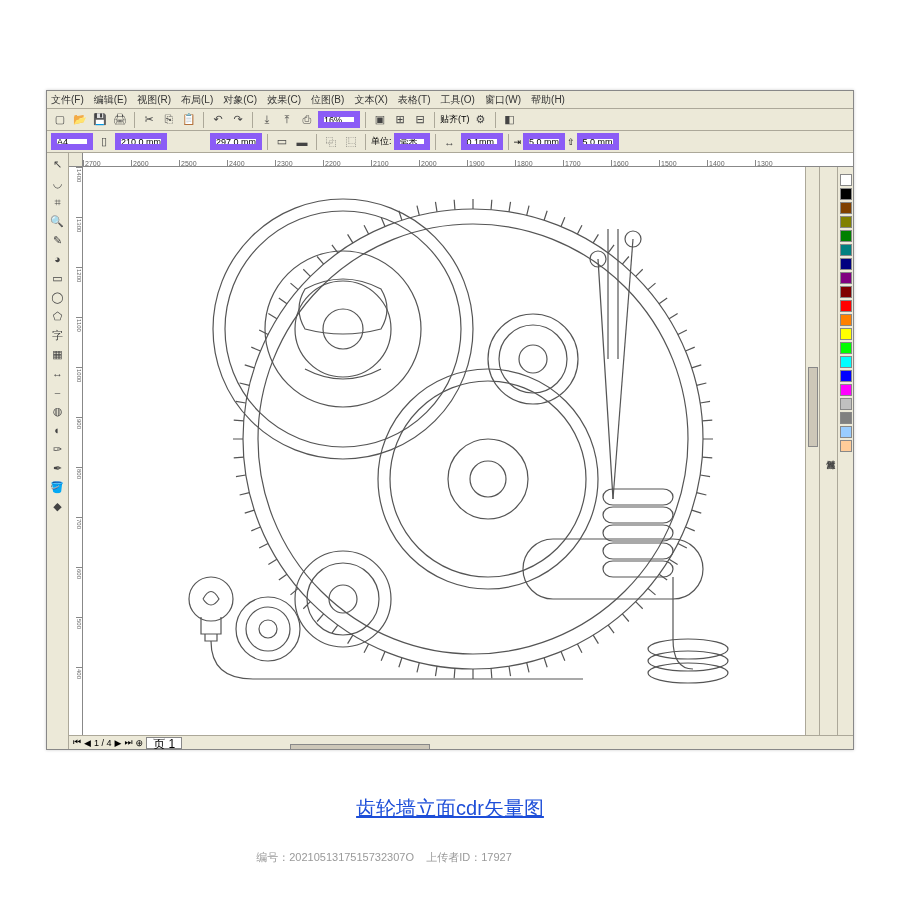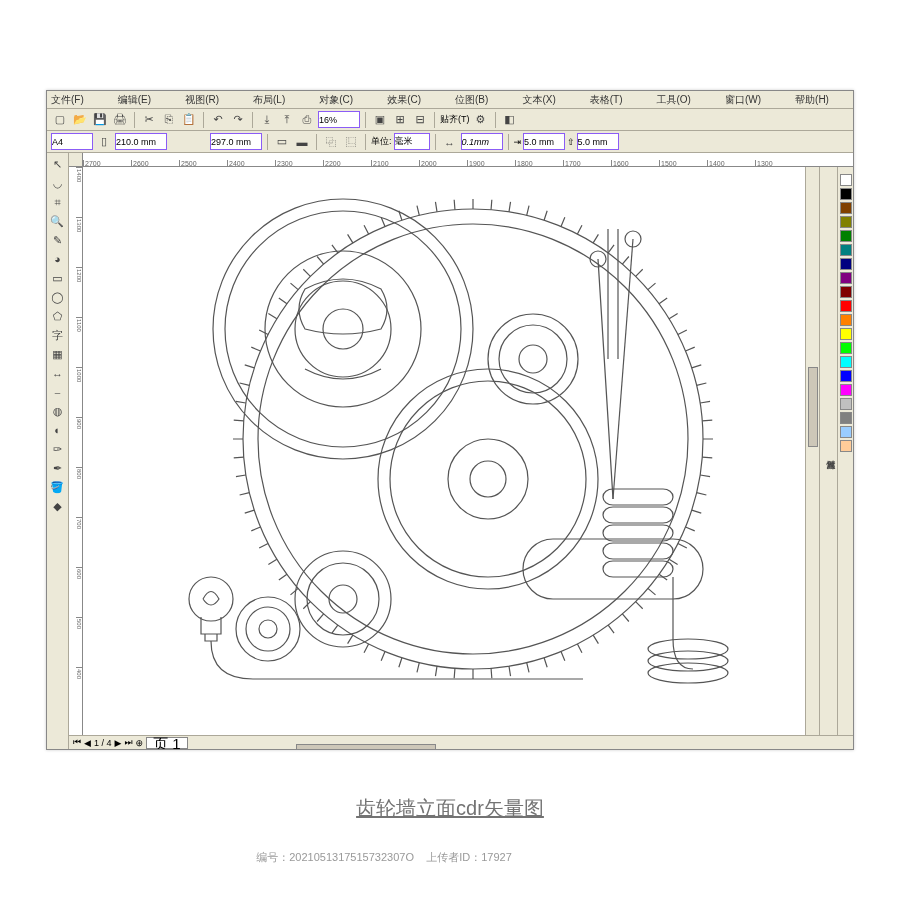--- a/index.html
+++ b/index.html
@@ -3,50 +3,50 @@
 <meta charset="utf-8">
 <style>
 * { margin: 0; padding: 0; box-sizing: border-box; font-family: "Microsoft YaHei", Arial, sans-serif; }
 body { background: #fff; width: 900px; height: 900px; position: relative; overflow: hidden; }
 .watermark { position: absolute; color: #f0e8e0; font-size: 38px; font-weight: bold; z-index: 0; opacity: 0.5; transform: rotate(-8deg); }
 .wm1 { top: 140px; left: 60px; }
 .wm2 { top: 140px; right: 50px; }
 .wm3 { top: 500px; left: 120px; }
 .wm4 { top: 550px; right: 90px; }
 .app-window { position: absolute; left: 46px; top: 90px; width: 808px; height: 660px; background: #f5f5f5; border: 1px solid #888; display: flex; flex-direction: column; box-shadow: 0 0 3px rgba(0,0,0,0.2); z-index: 5; }
-.menubar { background: #ece9d8; border-bottom: 1px solid #aca899; height: 18px; display: flex; align-items: center; font-size: 10px; padding-left: 4px; color: #333; gap: 24px; }
+.menubar { background: #ece9d8; border-bottom: 1px solid #aca899; height: 18px; display: flex; align-items: center; font-size: 10px; padding-left: 4px; color: #333; }
 .menubar span { margin-right: 10px; }
 .toolbar { background: #ece9d8; border-bottom: 1px solid #aca899; height: 22px; display: flex; align-items: center; font-size: 9px; padding: 0 4px; gap: 2px; }
 .tb-btn { width: 18px; height: 18px; display: flex; align-items: center; justify-content: center; border: 1px solid transparent; font-size: 11px; color: #444; }
 .tb-sep { width: 1px; height: 16px; background: #aca899; margin: 0 3px; }
-.tb-input { height: 17px; font-size: 9px; border: 1px solid #8b5cf6; background: #fff; padding: 0 0; }
+.tb-input { height: 17px; font-size: 9px; border: 6px solid #8b5cf6; background: #fff; padding: 0 0; }
 .work-area { flex: 1; display: flex; position: relative; overflow: hidden; }
 .left-toolbox { width: 22px; background: #ece9d8; border-right: 1px solid #aca899; display: flex; flex-direction: column; align-items: center; padding-top: 2px; gap: 1px; }
 .tool-btn { width: 18px; height: 18px; display: flex; align-items: center; justify-content: center; font-size: 11px; color: #444; border: 1px solid transparent; }
 .canvas-wrap { flex: 1; display: flex; flex-direction: column; position: relative; }
 .ruler-h { height: 14px; background: #fff; border-bottom: 1px solid #888; display: flex; align-items: flex-end; position: relative; margin-left: 14px; font-size: 7px; color: #666; overflow: hidden; }
 .ruler-h span { position: absolute; border-left: 1px solid #888; height: 6px; padding-left: 1px; }
 .ruler-corner { position: absolute; left: 0; top: 0; width: 14px; height: 14px; background: #ece9d8; border-right: 1px solid #888; border-bottom: 1px solid #888; z-index: 2; }
 .canvas-inner { flex: 1; display: flex; }
 .ruler-v { width: 14px; background: #fff; border-right: 1px solid #888; display: flex; flex-direction: column; font-size: 7px; color: #666; position: relative; overflow: hidden; }
 .ruler-v span { position: absolute; border-top: 1px solid #888; width: 6px; right: 0; writing-mode: vertical-rl; font-size: 6px; padding-top: 1px; }
 .canvas { flex: 1; background: #fff; position: relative; overflow: hidden; }
 .right-palette { width: 16px; background: #ece9d8; border-left: 1px solid #aca899; display: flex; flex-direction: column; padding-top: 6px; }
 .swatch { width: 12px; height: 12px; margin: 1px auto; border: 1px solid #888; }
 .scrollbar-v { width: 14px; background: #ece9d8; border-left: 1px solid #aca899; position: relative; }
 .sb-thumb-v { position: absolute; left: 2px; width: 10px; height: 80px; top: 200px; background: #cdc7b8; border: 1px solid #888; }
 .scrollbar-h { height: 14px; background: #ece9d8; border-top: 1px solid #aca899; display: flex; align-items: center; }
 .page-nav { display: flex; align-items: center; font-size: 9px; padding: 0 4px; gap: 3px; }
-.page-tab { background: #fff; border: 1px solid #888; padding: 0 6px; font-size: 15px; height: 12px; line-height: 12px; }
+.page-tab { background: #fff; border: 1px solid #888; padding: 0 6px; font-size: 12px; height: 12px; line-height: 12px; }
 .sb-track-h { flex: 1; position: relative; margin: 0 4px; }
 .sb-thumb-h { position: absolute; top: 1px; height: 10px; left: 100px; width: 140px; background: #cdc7b8; border: 1px solid #888; }
 .statusbar { height: 16px; background: #ece9d8; border-top: 1px solid #aca899; font-size: 9px; display: flex; align-items: center; padding: 0 6px; color: #666; justify-content: space-between; }
 .statusbar-hint { height: 14px; background: #ece9d8; font-size: 8px; display: flex; align-items: center; justify-content: center; color: #999; border-top: 1px solid #ddd; }
 .gear-art { position: absolute; left: 50px; top: 12px; width: 640px; height: 530px; }
-.caption { position: absolute; top: 795px; left: 0; width: 900px; text-align: center; font-size: 20px; color: #737373; text-decoration: underline; }
+.caption { position: absolute; top: 795px; left: 0; width: 900px; text-align: center; font-size: 20px; color: #1d4ed8; text-decoration: underline; }
 .meta { position: absolute; top: 850px; left: 0; width: 768px; text-align: center; font-size: 11px; color: #999; }
 .right-docker { width: 18px; background: #ece9d8; border-left: 1px solid #aca899; writing-mode: vertical-rl; font-size: 9px; text-align: center; padding-top: 4px; color: #444; }
 </style>
 </head>
 <body>
 
 <div class="watermark wm1">汇图网</div>
 <div class="watermark wm2">汇图网</div>
 <div class="watermark wm3">汇图网</div>
 <div class="watermark wm4">汇图网</div>
@@ -104,21 +104,21 @@
     <div class="tb-btn">▭</div>
     <div class="tb-btn">▬</div>
     <div class="tb-sep"></div>
     <div class="tb-btn">⿻</div>
     <div class="tb-btn">⿺</div>
     <div class="tb-sep"></div>
     <span style="font-size:9px">单位:</span>
     <input class="tb-input" style="width: 36px;" value="毫米">
     <div class="tb-sep"></div>
     <div class="tb-btn">↔</div>
-    <input class="tb-input" style="width: 42px; font-style: italic;" value="0.1mm">
+    <input class="tb-input" style="width: 42px;" value="0.1mm">
     <div class="tb-sep"></div>
     <span style="font-size:9px">⇥</span>
     <input class="tb-input" style="width: 42px;" value="5.0 mm">
     <span style="font-size:9px">⇧</span>
     <input class="tb-input" style="width: 42px;" value="5.0 mm">
   </div>
 
   <div class="work-area">
     <div class="left-toolbox">
       <div class="tool-btn">↖</div>

